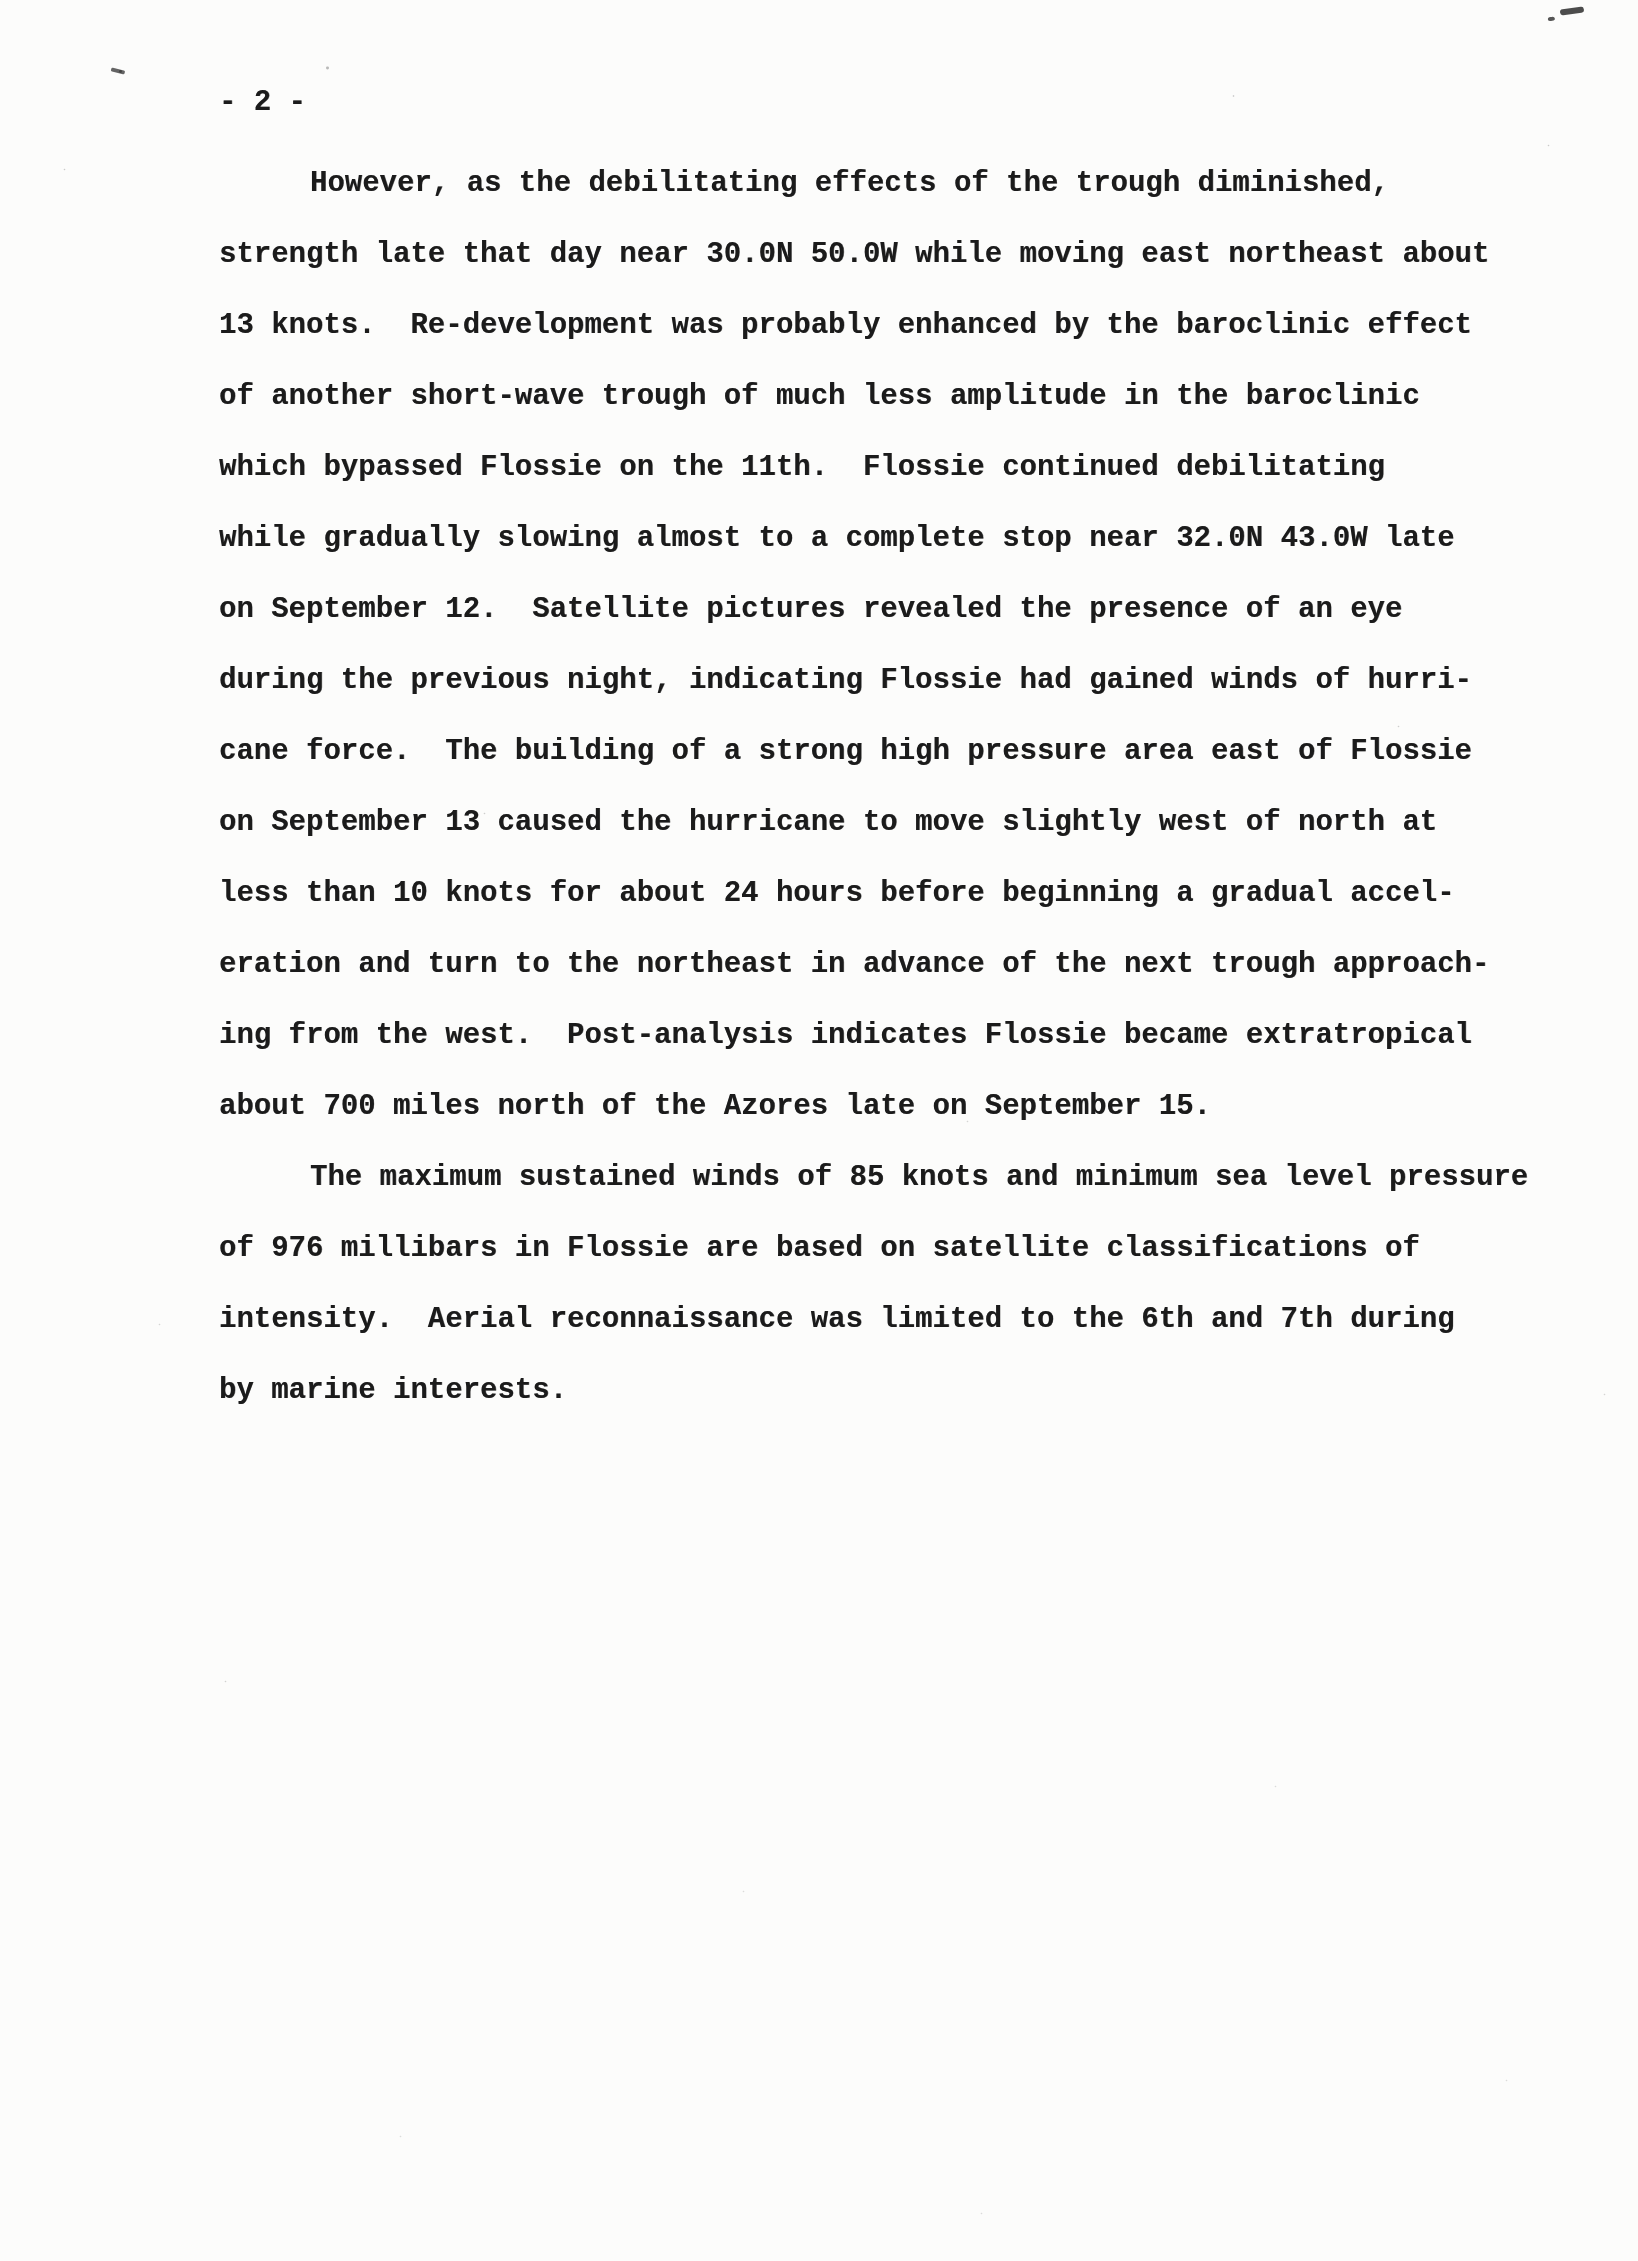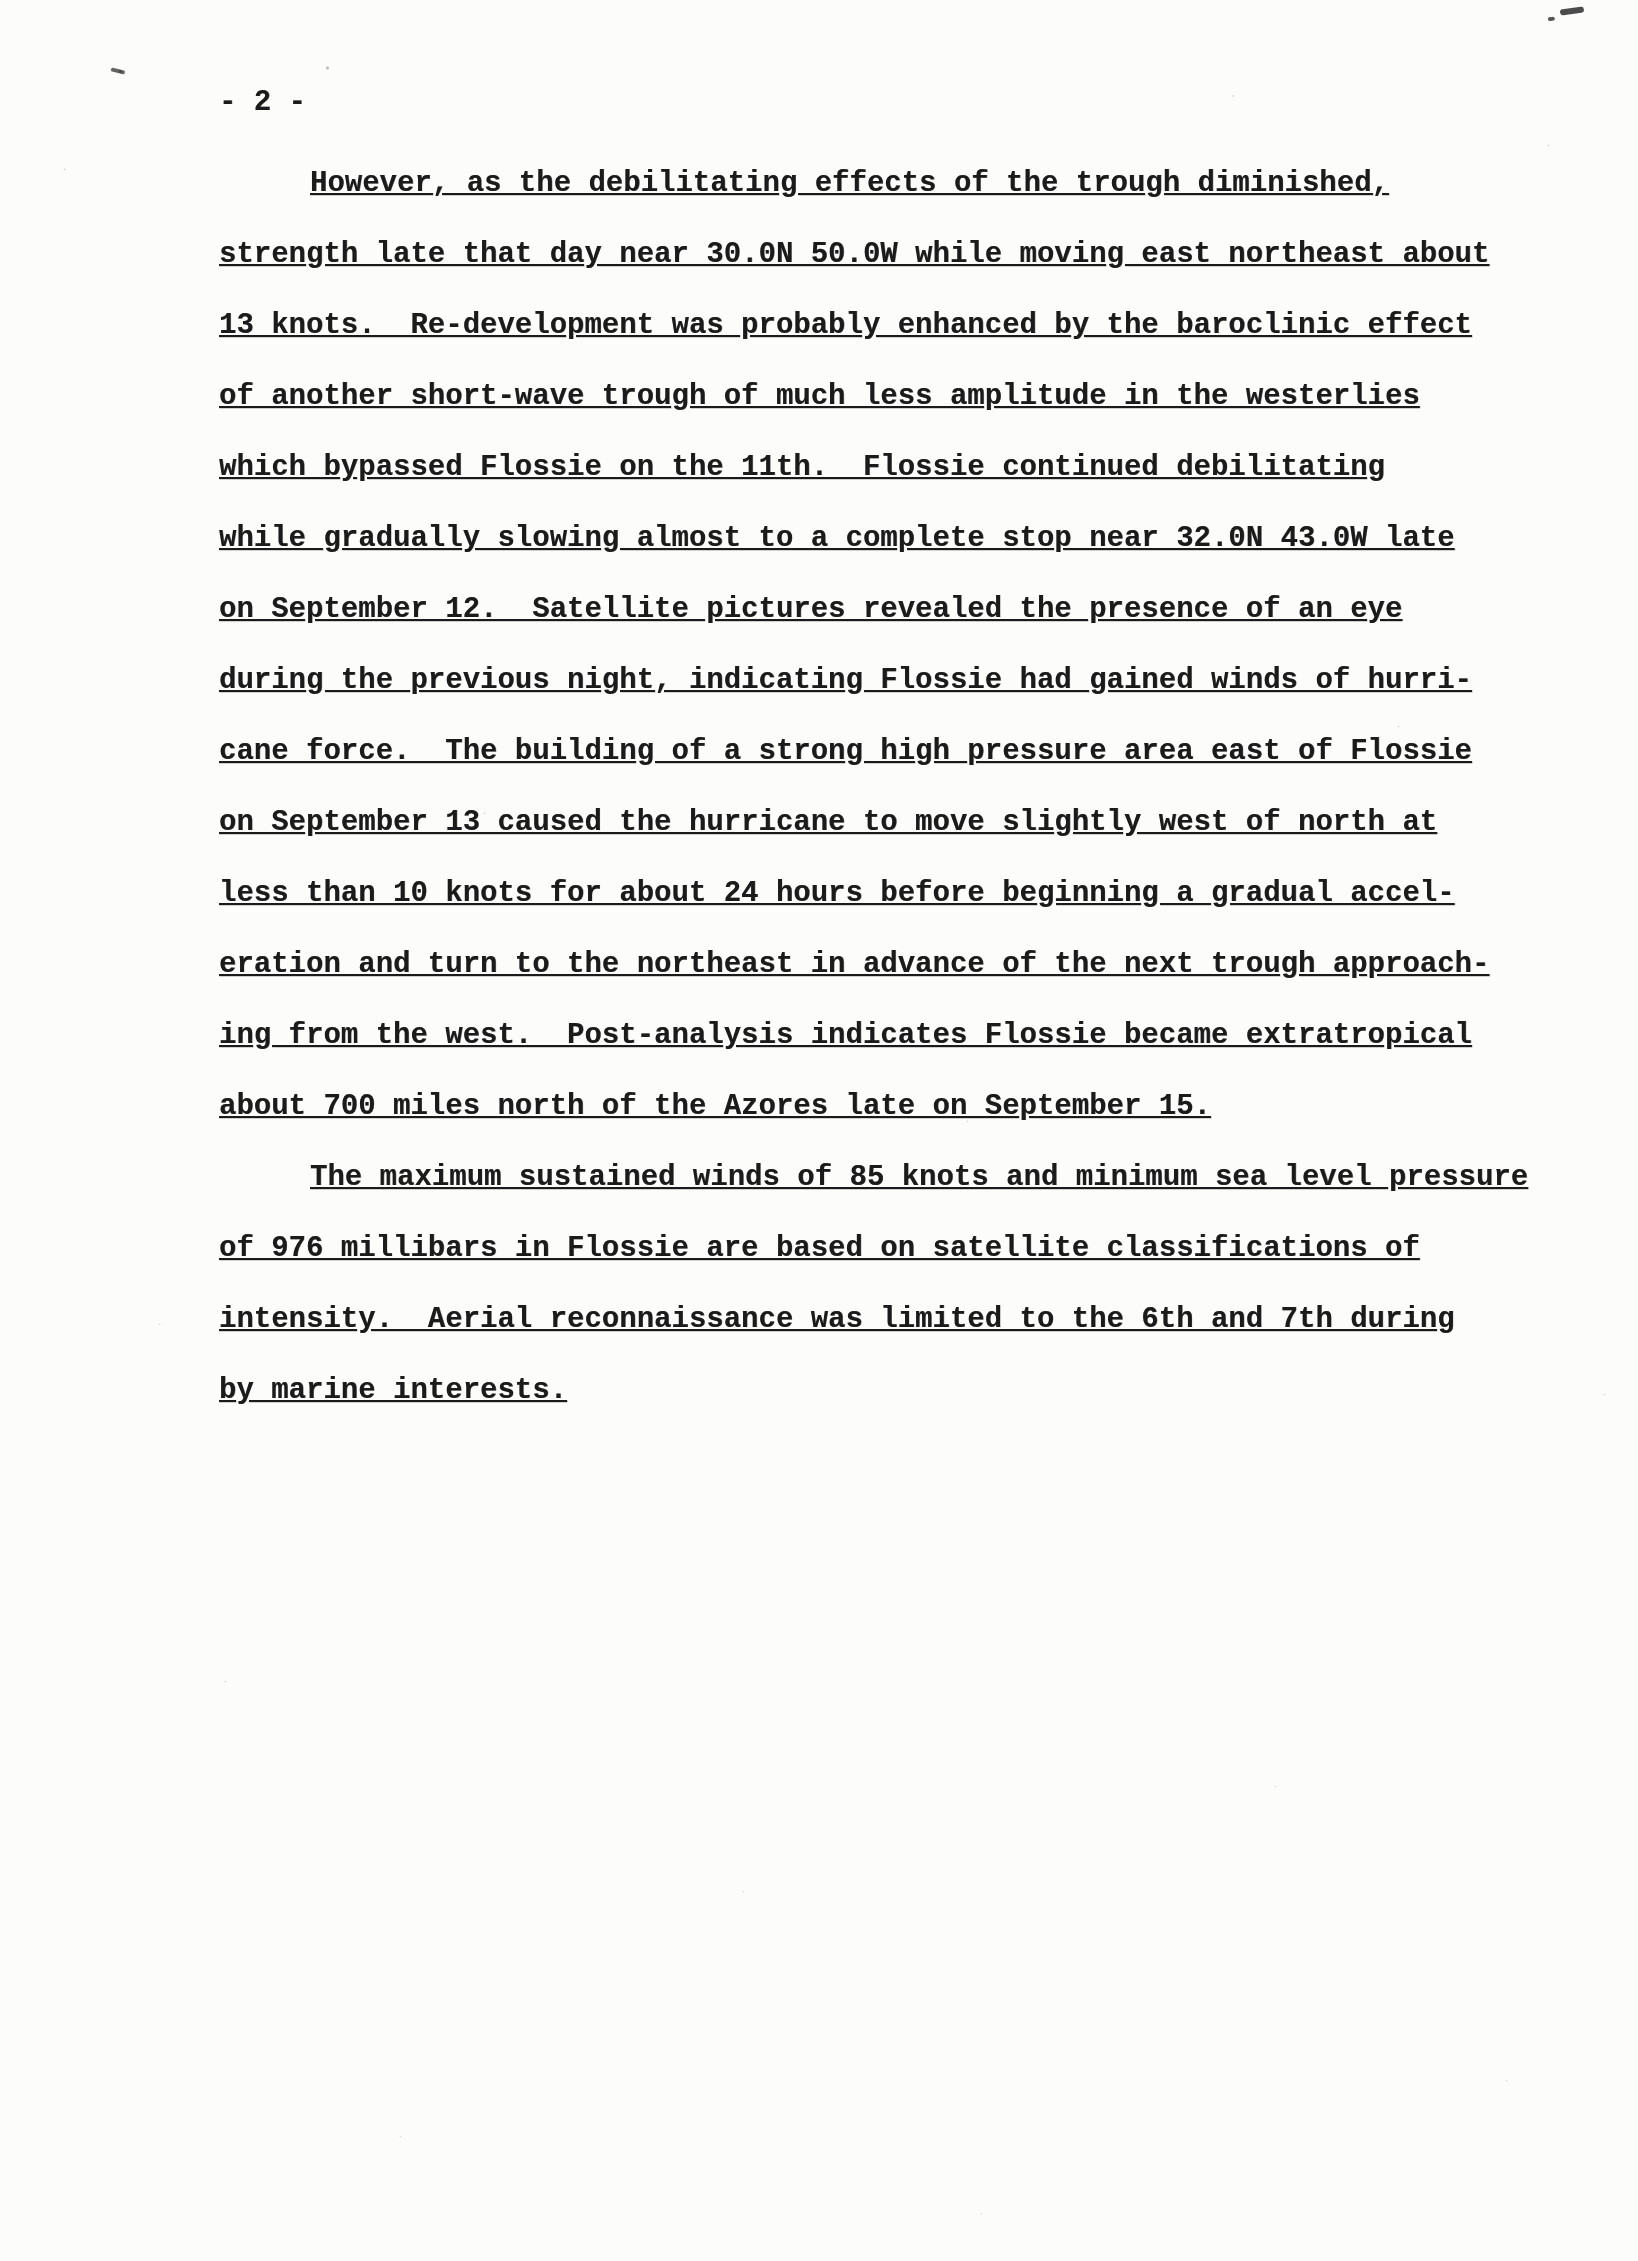--- a/index.html
+++ b/index.html
@@ -29,21 +29,20 @@
   }
   .doc-body {
     position: absolute;
     left: 219px;
     top: 148px;
     font-size: 29px;
     line-height: 71px;
   }
   .line {
     white-space: pre;
-    text-decoration: underline;
   }
   .line.indent {
     text-indent: 91px;
   }
   
   .scan-noise {
     position: absolute;
     left: 119px;
     top: 70px;
     width: 2.8px;
@@ -108,21 +107,21 @@
   <div class="margin-dash"></div>
   <div class="scan-artifact"></div>
   <div class="scan-noise"></div>
 
   <div class="page-number">- 2 -</div>
 
   <div class="doc-body">
     <div class="line indent">However, as the debilitating effects of the trough diminished,</div>
     <div class="line">strength late that day near 30.0N 50.0W while moving east northeast about</div>
     <div class="line">13 knots.  Re-development was probably enhanced by the baroclinic effect</div>
-    <div class="line">of another short-wave trough of much less amplitude in the westerlies</div>
+    <div class="line">of another short-wave trough of much less amplitude in the baroclinic</div>
     <div class="line">which bypassed Flossie on the 11th.  Flossie continued debilitating</div>
     <div class="line">while gradually slowing almost to a complete stop near 32.0N 43.0W late</div>
     <div class="line">on September 12.  Satellite pictures revealed the presence of an eye</div>
     <div class="line">during the previous night, indicating Flossie had gained winds of hurri-</div>
     <div class="line">cane force.  The building of a strong high pressure area east of Flossie</div>
     <div class="line">on September 13 caused the hurricane to move slightly west of north at</div>
     <div class="line">less than 10 knots for about 24 hours before beginning a gradual accel-</div>
     <div class="line">eration and turn to the northeast in advance of the next trough approach-</div>
     <div class="line">ing from the west.  Post-analysis indicates Flossie became extratropical</div>
     <div class="line">about 700 miles north of the Azores late on September 15.</div>

